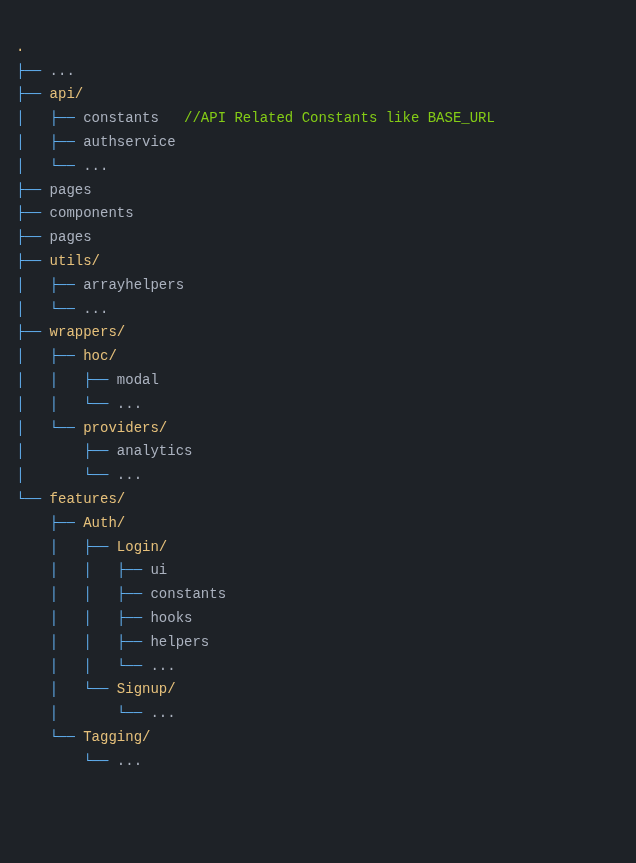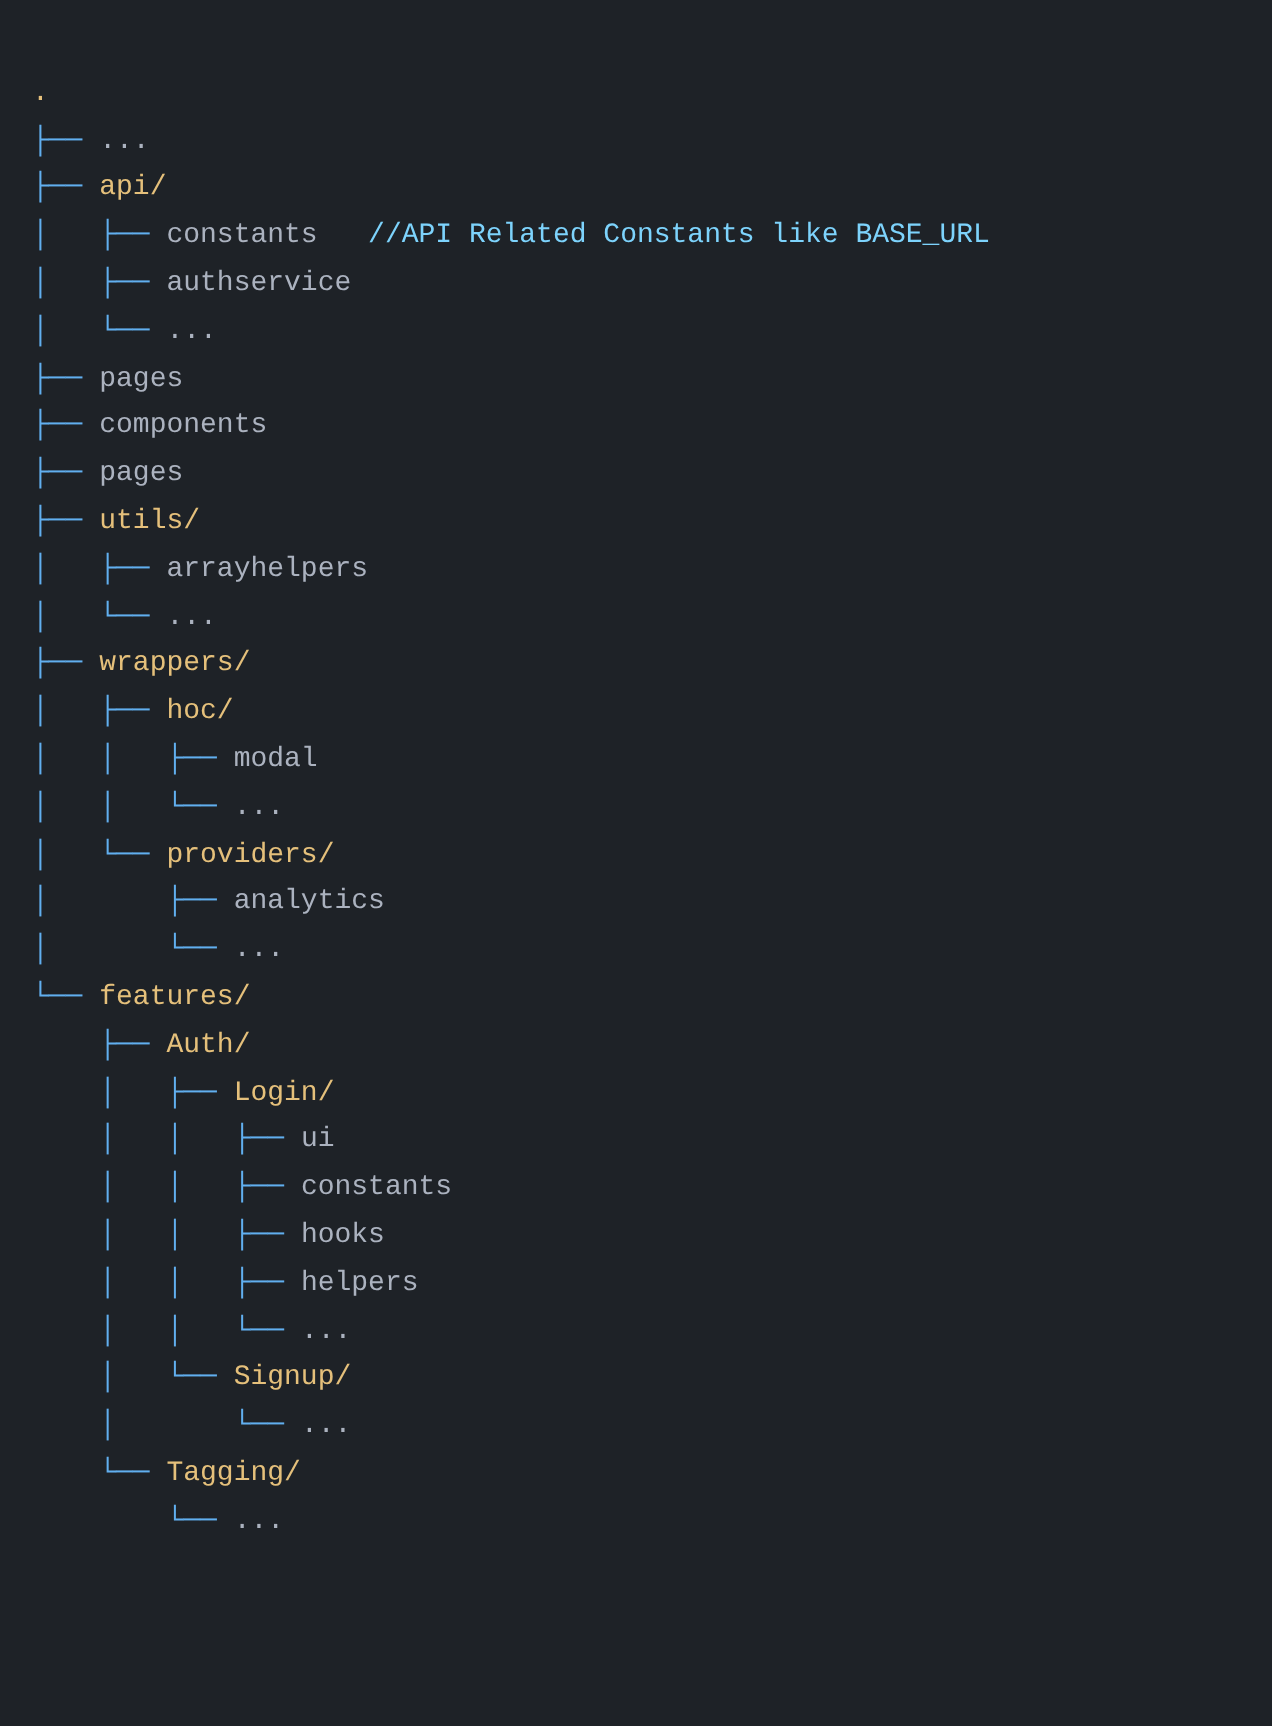--- a/index.html
+++ b/index.html
@@ -29,21 +29,21 @@
 
     .dir {
       color: #e5c07b;
     }
 
     .file {
       color: #abb2bf;
     }
 
     .comment {
-      color: #7dd3fc;
+      color: #84cc16;
       text-align: center;
     }
 
     .branch {
       color: #61afef;
     }
   </style>
 </head>
 <body>
 

